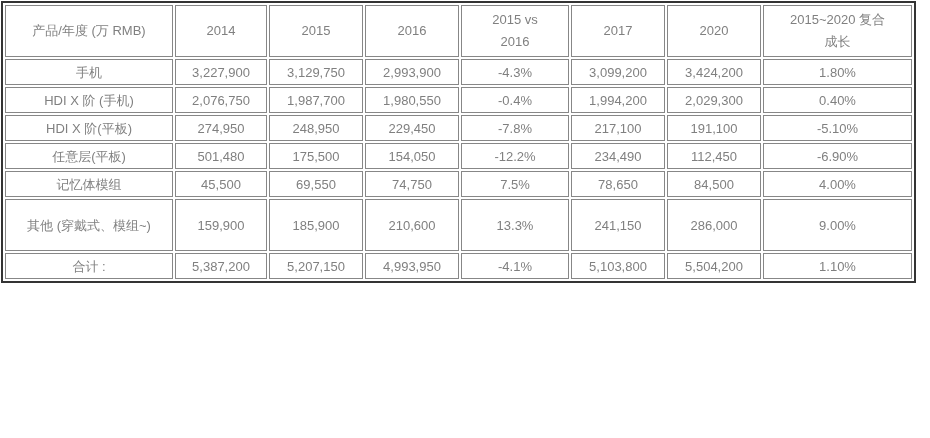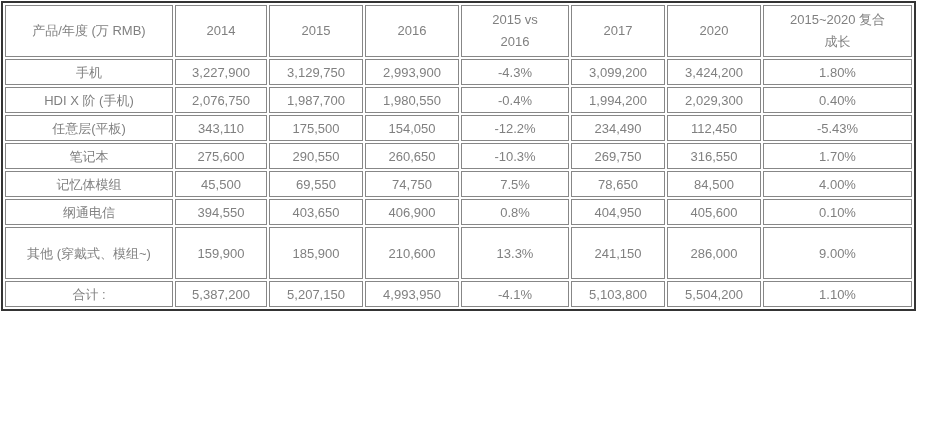--- a/index.html
+++ b/index.html
@@ -98,58 +98,48 @@
           <td>HDI X 阶 (手机)</td>
           <td>2,076,750</td>
           <td>1,987,700</td>
           <td>1,980,550</td>
           <td>-0.4%</td>
           <td>1,994,200</td>
           <td>2,029,300</td>
           <td>0.40%</td>
         </tr>
         <tr>
+          <td>HDI X 阶(平板)</td>
+          <td>274,950</td>
+          <td>248,950</td>
+          <td>229,450</td>
+          <td>-7.8%</td>
+          <td>217,100</td>
+          <td>191,100</td>
+          <td>-5.10%</td>
+        </tr>
+        <tr>
           <td>任意层(平板)</td>
-          <td>343,110</td>
+          <td>501,480</td>
           <td>175,500</td>
           <td>154,050</td>
           <td>-12.2%</td>
           <td>234,490</td>
           <td>112,450</td>
-          <td>-5.43%</td>
-        </tr>
-        <tr>
-          <td>笔记本</td>
-          <td>275,600</td>
-          <td>290,550</td>
-          <td>260,650</td>
-          <td>-10.3%</td>
-          <td>269,750</td>
-          <td>316,550</td>
-          <td>1.70%</td>
+          <td>-6.90%</td>
         </tr>
         <tr>
           <td>记忆体模组</td>
           <td>45,500</td>
           <td>69,550</td>
           <td>74,750</td>
           <td>7.5%</td>
           <td>78,650</td>
           <td>84,500</td>
           <td>4.00%</td>
-        </tr>
-        <tr>
-          <td>纲通电信</td>
-          <td>394,550</td>
-          <td>403,650</td>
-          <td>406,900</td>
-          <td>0.8%</td>
-          <td>404,950</td>
-          <td>405,600</td>
-          <td>0.10%</td>
         </tr>
         <tr class="tall">
           <td>其他 (穿戴式、模组~)</td>
           <td>159,900</td>
           <td>185,900</td>
           <td>210,600</td>
           <td>13.3%</td>
           <td>241,150</td>
           <td>286,000</td>
           <td>9.00%</td>

